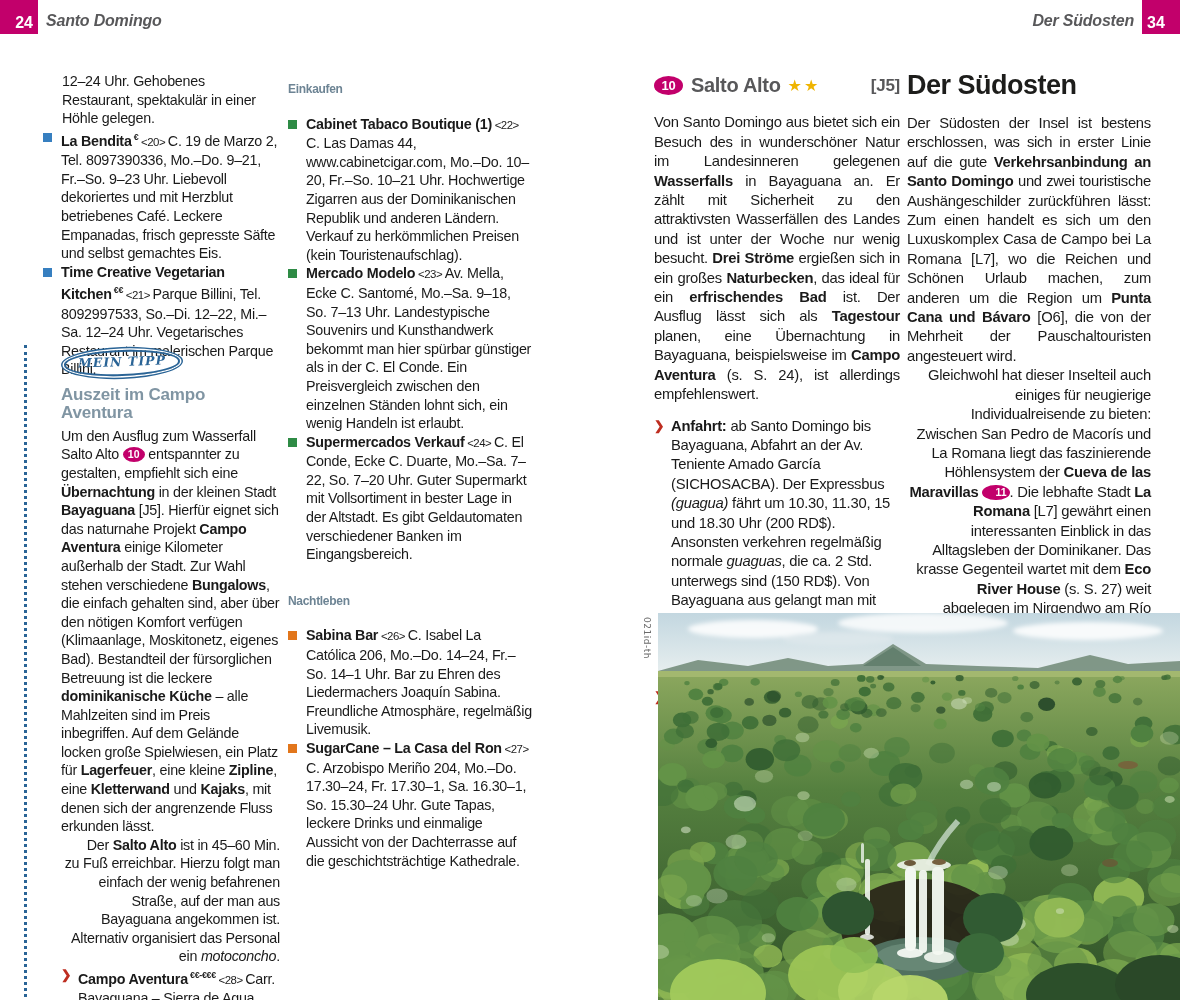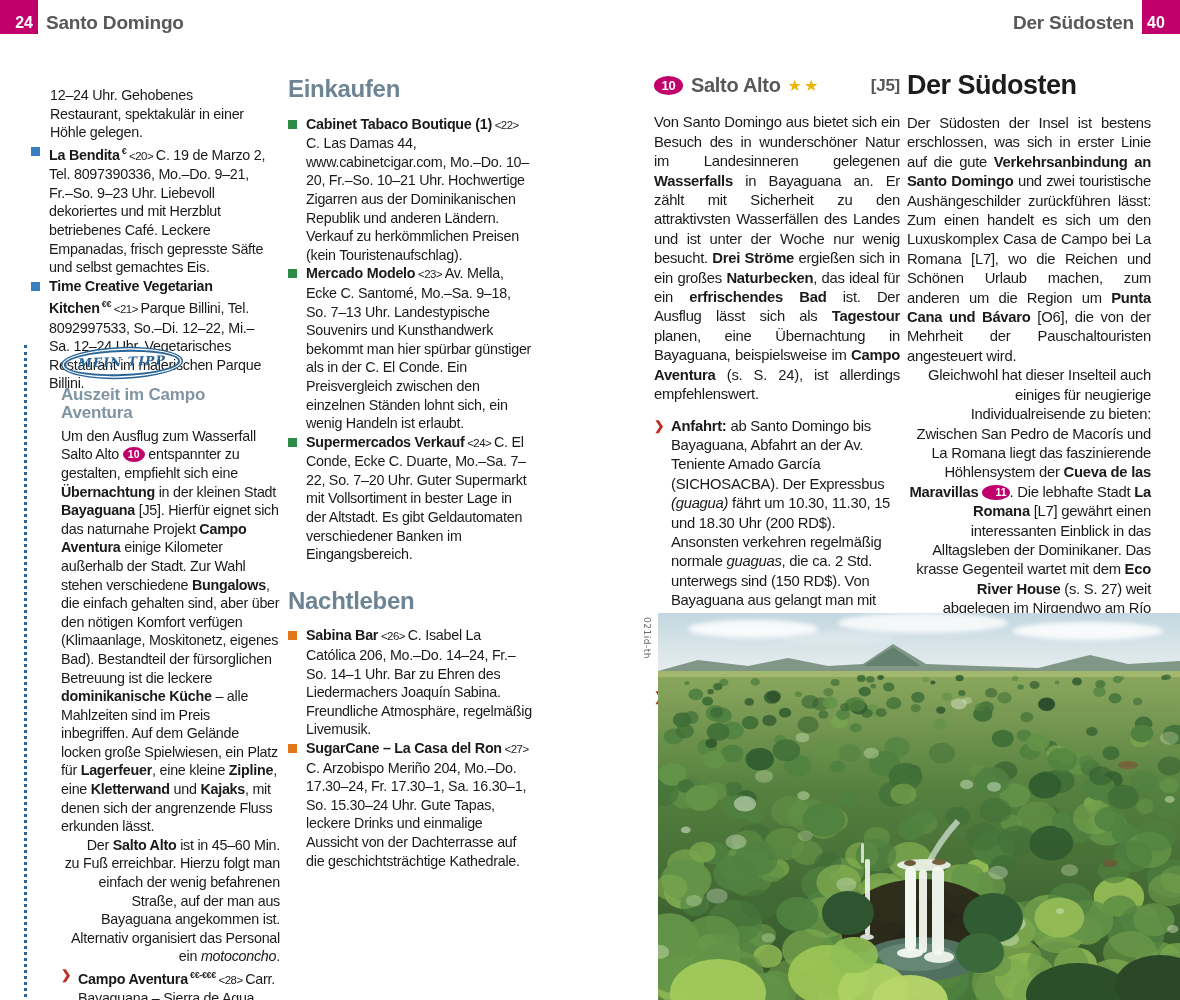--- a/index.html
+++ b/index.html
@@ -3,26 +3,26 @@
 <meta charset="utf-8">
 <style>
   html,body{margin:0;padding:0;background:#fff;}
   .page{position:relative;width:1180px;height:1000px;background:#fff;overflow:hidden;
         font-family:"Liberation Sans",sans-serif;color:var(--body-text,#1a1a1a);}
   
   .pn-box{position:absolute;top:0;width:38px;height:34px;background:var(--magenta);
           display:flex;align-items:flex-end;color:#fff;font-weight:700;font-size:16px;}
   .pn-left{left:0;justify-content:flex-end;padding:0 5px 2px 0;box-sizing:border-box;}
   .pn-right{right:0;justify-content:flex-start;padding:0 0 2px 5px;box-sizing:border-box;}
-  .htitle{position:absolute;top:12px;font-size:19px;font-weight:700;color:var(--header-gray);letter-spacing:-0.2px;}
+  .htitle{position:absolute;top:12px;font-size:16px;font-weight:700;color:var(--header-gray);letter-spacing:-0.2px;font-style:italic;}
   .ht-left{left:46px;}
   .ht-right{right:46px;text-align:right;}
   
   .col{position:absolute;font-size:14.3px;line-height:18.6px;letter-spacing:-0.25px;}
-  .col1{left:31px;top:72px;width:236px;margin-top:14px;}
+  .col1{left:43px;top:72px;width:236px;}
   .col2{left:288px;top:80px;width:246px;}
   .col3{left:654px;top:76px;width:246px;font-size:14.8px;line-height:19.4px;}
   .col4{left:907px;top:70px;width:244px;font-size:14.8px;line-height:19.4px;}
   .just{text-align:justify;}
   p{margin:0;}
   .cont{padding-left:19px;}
   .li{position:relative;padding-left:18px;margin:0;}
   .sq{position:absolute;left:0;top:5px;width:9px;height:9px;}
   .sq-blue{background:var(--bullet-blue);}
   .sq-green{background:var(--bullet-green);}
@@ -30,21 +30,21 @@
   .li-ch{position:relative;padding-left:17px;margin:0;}
   .ch{position:absolute;left:0;top:0;color:var(--chevron-red);font-weight:700;font-size:12.5px;}
   .sb{font-weight:700;}
   .si{font-style:italic;}
   .ssup{vertical-align:super;font-size:0.62em;font-weight:700;letter-spacing:-0.3px;}
   .sref{font-size:0.8em;letter-spacing:-0.5px;}
   .sbadge{display:inline-block;min-width:16px;height:15px;padding:0 3px;background:var(--magenta);
           color:#fff;border-radius:50%;font-size:10.5px;font-weight:700;line-height:15px;
           text-align:center;letter-spacing:0;position:relative;top:-1px;}
   
-  .sect-h{font-size:24px;font-weight:700;color:var(--heading-slate);letter-spacing:-0.3px;margin:0 0 16px 0;}
+  .sect-h{font-size:12px;font-weight:700;color:var(--heading-slate);letter-spacing:-0.3px;margin:0 0 16px 0;}
   .sect-h2{margin-top:28px;}
   
   .tipbox{position:absolute;left:24px;top:345px;width:256px;box-sizing:border-box;
           padding:2px 0 6px 34px;border-left:3px dotted var(--tip-border-blue);
           font-size:14.3px;line-height:18.6px;letter-spacing:-0.25px;}
   .stamp{display:inline-block;border:2px solid var(--tip-border-blue);border-radius:50%;
          padding:1px 12px 2px;color:var(--tip-border-blue);font-family:"DejaVu Serif",serif;
          font-style:italic;font-weight:700;font-size:12.5px;letter-spacing:1px;
          box-shadow:0 0 0 1.5px #fff,0 0 0 3px var(--tip-border-blue);
          transform:rotate(-2deg);margin:3px 0 10px 3px;}
@@ -76,21 +76,21 @@
 <body>
 
 <div class="page">
 
   <div class="pn-box pn-left">
     <span>24</span>
   </div>
   <div class="htitle ht-left">Santo Domingo</div>
   <div class="htitle ht-right">Der Südosten</div>
   <div class="pn-box pn-right">
-    <span>40</span>
+    <span>34</span>
   </div>
 
   <div class="col col1">
     <p class="cont"><span>12–24 Uhr. Gehobenes Restaurant, spektakulär in einer Höhle gelegen.</span></p>
     <p class="li">
       <span class="sq sq-blue"></span><span><span class="sb">La Bendita</span><span class="ssup"> €</span><span class="sref"> &lt;20&gt; </span><span>C. 19 de Marzo 2, Tel. 8097390336, Mo.–Do. 9–21, Fr.–So. 9–23 Uhr. Liebevoll dekoriertes und mit Herzblut betriebenes Café. Leckere Empanadas, frisch gepresste Säfte und selbst gemachtes Eis.</span></span>
     </p>
     <p class="li">
       <span class="sq sq-blue"></span><span><span class="sb">Time Creative Vegetarian Kitchen</span><span class="ssup"> €€</span><span class="sref"> &lt;21&gt; </span><span>Parque Billini, Tel. 8092997533, So.–Di. 12–22, Mi.–Sa. 12–24 Uhr. Vegetarisches Restaurant im malerischen Parque Billini.</span></span>
     </p>

